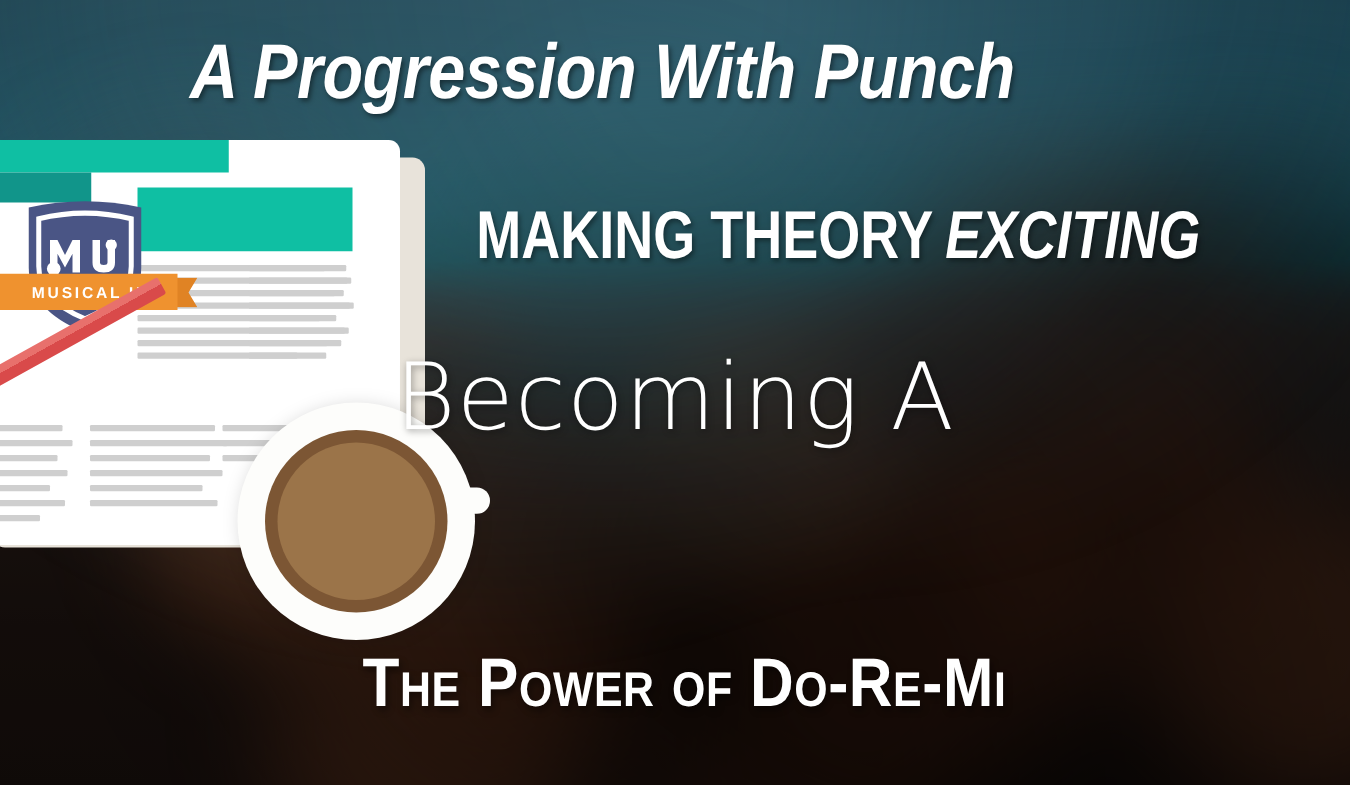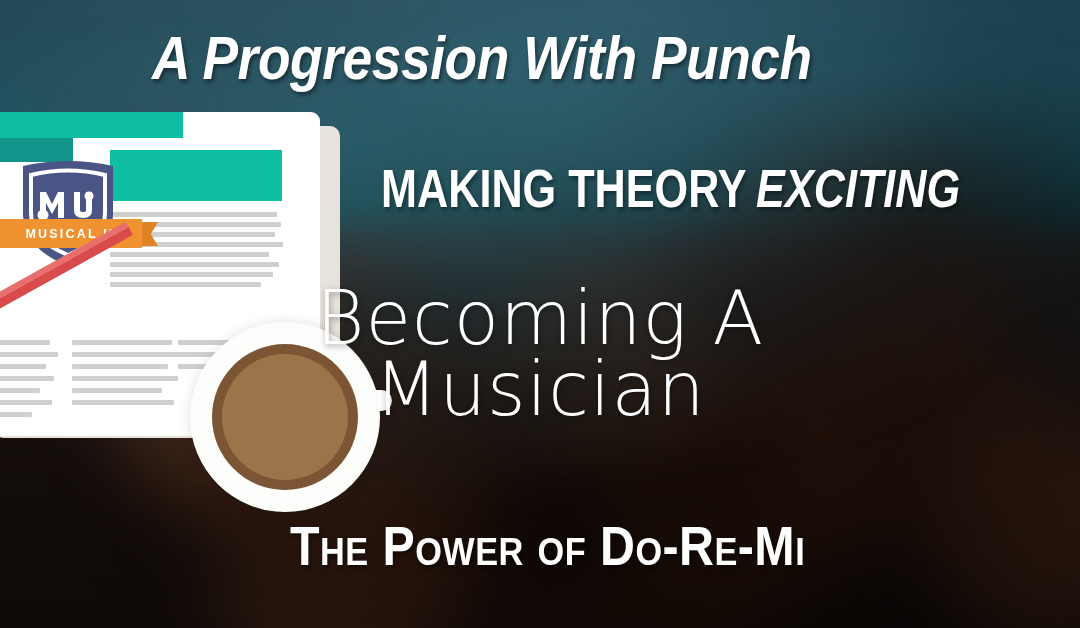--- a/index.html
+++ b/index.html
@@ -275,18 +275,17 @@
   </div>
 
   <div class="ttl ttl-1">A Progression With Punch</div>
 
   <div class="ttl ttl-2">
     <span>MAKING THEORY</span><span class="emph">EXCITING</span>
   </div>
 
   <div class="ttl ttl-3">
     <span>Becoming A</span>
-    <span class="l2">Musician</span>
   </div>
 
   <div class="ttl ttl-4">The Power of Do-Re-Mi</div>
 
 </div>
 
 </body></html>

